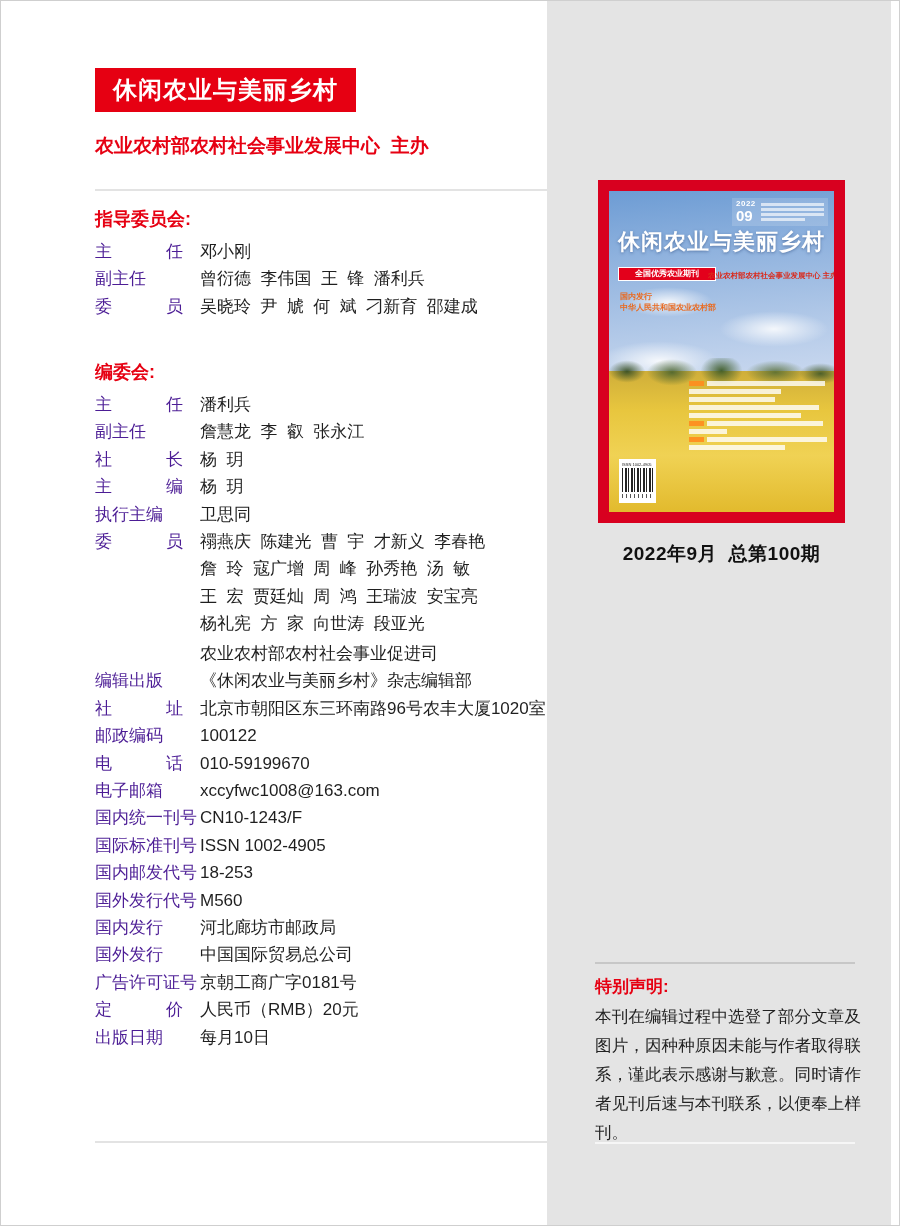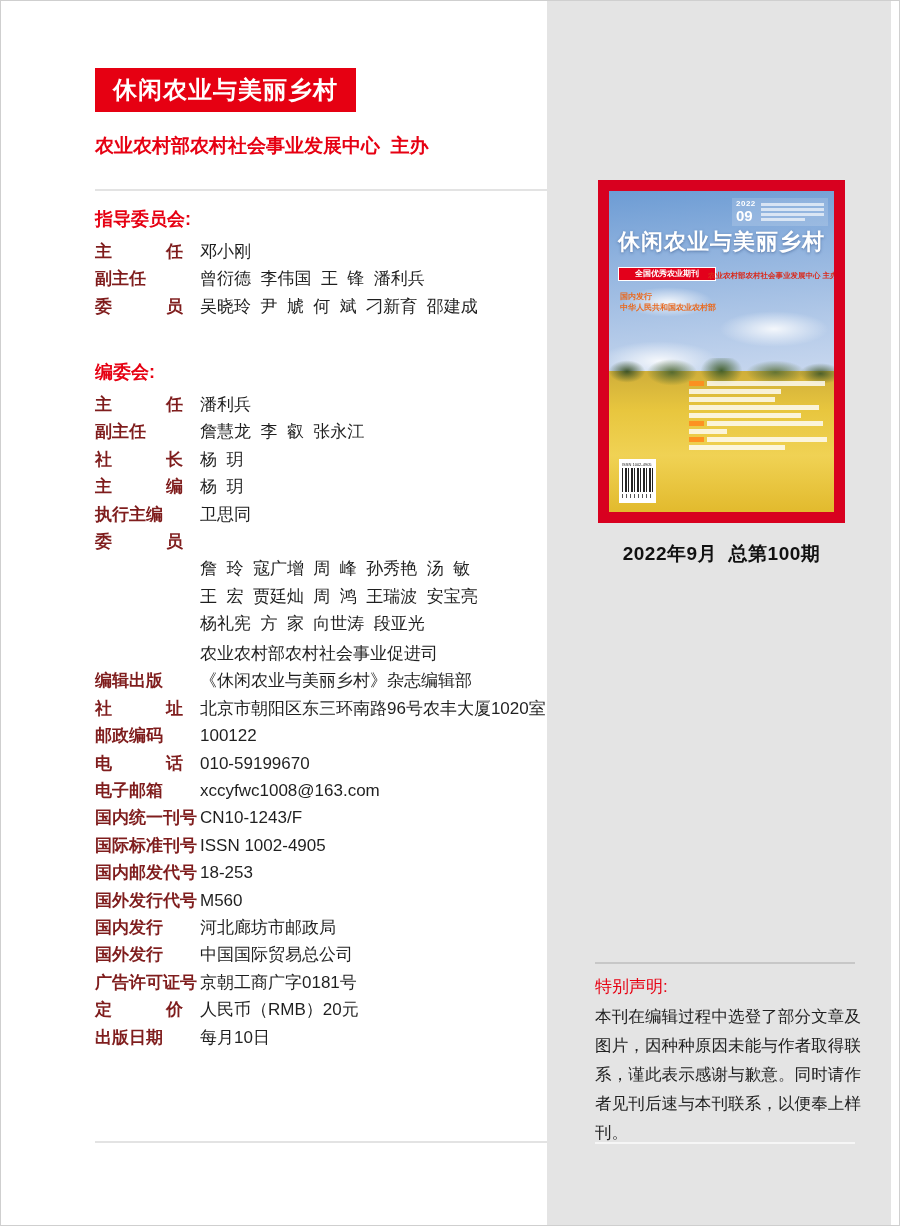--- a/index.html
+++ b/index.html
@@ -17,21 +17,21 @@
   .organizer-line {
     position:absolute; left:95px; top:133px; color:#e60012; font-size:19px; font-weight:bold; white-space:pre;
   }
   .divider { position:absolute; height:2px; background:#e3e3e3; }
   .divider.top { left:95px; top:189px; width:452px; }
   .divider.bottom { left:95px; top:1141px; width:452px; }
 
   .sec { position:absolute; left:95px; }
   .sec-heading { color:#e60012; font-size:18px; font-weight:bold; line-height:27px; margin-bottom:5px; }
   .row { display:flex; line-height:27.4px; font-size:17px; color:#1f1f1f; }
-  .lab { font-weight:bold; flex:0 0 105px; width:105px; white-space:pre; color:#7f1d1d; }
+  .lab { font-weight:normal; flex:0 0 105px; width:105px; white-space:pre; color:#4c1d95; }
   .lab.j { flex-basis:88px; width:88px; margin-right:17px; text-align:justify; text-align-last:justify; }
   .val { white-space:pre; }
 
   .sec.steering { top:206px; }
   .sec.editorial { top:359px; }
   .sec.pubinfo { top:640px; }
 
   
   .sidebar { position:absolute; left:547px; top:1px; width:344px; height:1224px; background:#e4e4e4; }
 
@@ -83,21 +83,21 @@
   .cover-barcode .bars { height:24px; margin-top:1px;
     background:repeating-linear-gradient(90deg,#222 0 1px, transparent 1px 3px, #222 3px 5px, transparent 5px 6px); }
   .cover-barcode .num { height:4px; margin-top:2px; background:repeating-linear-gradient(90deg,#555 0 1px, transparent 1px 4px); }
 
   .issue-caption {
     position:absolute; left:51px; top:540px; width:247px; text-align:center;
     font-size:19px; font-weight:bold; color:#111; letter-spacing:.5px; white-space:pre;
   }
 
   .stmt-divider { position:absolute; left:48px; top:961px; width:260px; height:2px; background:#c7c7c7; }
-  .stmt-heading { position:absolute; left:48px; top:974px; color:#e60012; font-size:17px; font-weight:normal; }
+  .stmt-heading { position:absolute; left:48px; top:974px; color:#e60012; font-size:17px; font-weight:bold; }
   .stmt-body {
     position:absolute; left:48px; top:1001px; width:266px; font-size:16.5px; line-height:29px;
     color:#222; text-align:justify;
   }
   .sidebar-bottom-line { position:absolute; left:48px; top:1141px; width:260px; height:2px; background:#f6f6f6; }
 </style>
 </head>
 <body>
 
 <div class="page-frame"></div>
@@ -154,20 +154,21 @@
         <span class="val">杨  玥</span>
       </div>
 
       <div class="row">
         <span class="lab">执行主编</span>
         <span class="val">卫思同</span>
       </div>
 
       <div class="row">
         <span class="lab j">委员</span>
+        <span class="val">禤燕庆  陈建光  曹  宇  才新义  李春艳</span>
       </div>
 
       <div class="row">
         <span class="lab"></span>
         <span class="val">詹  玲  寇广增  周  峰  孙秀艳  汤  敏</span>
       </div>
 
       <div class="row">
         <span class="lab"></span>
         <span class="val">王  宏  贾廷灿  周  鸿  王瑞波  安宝亮</span>

